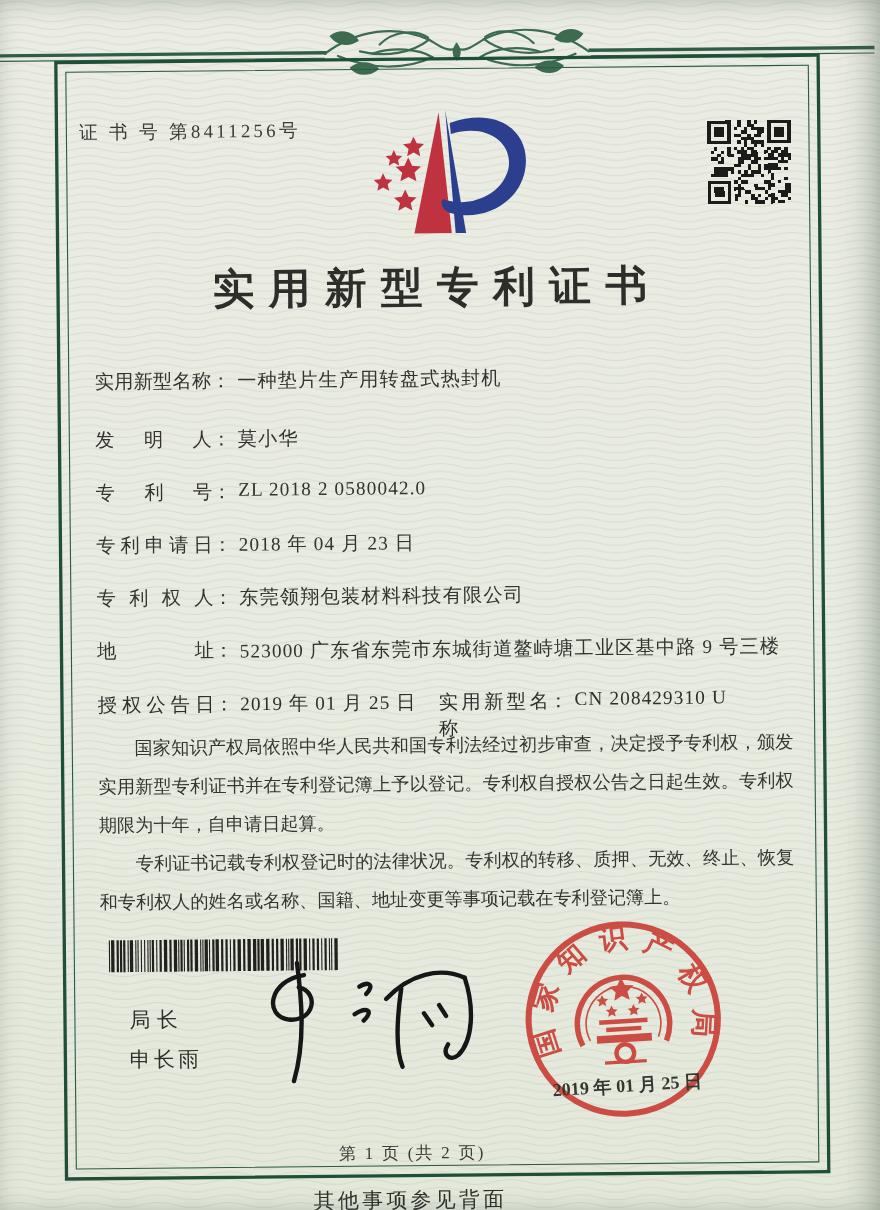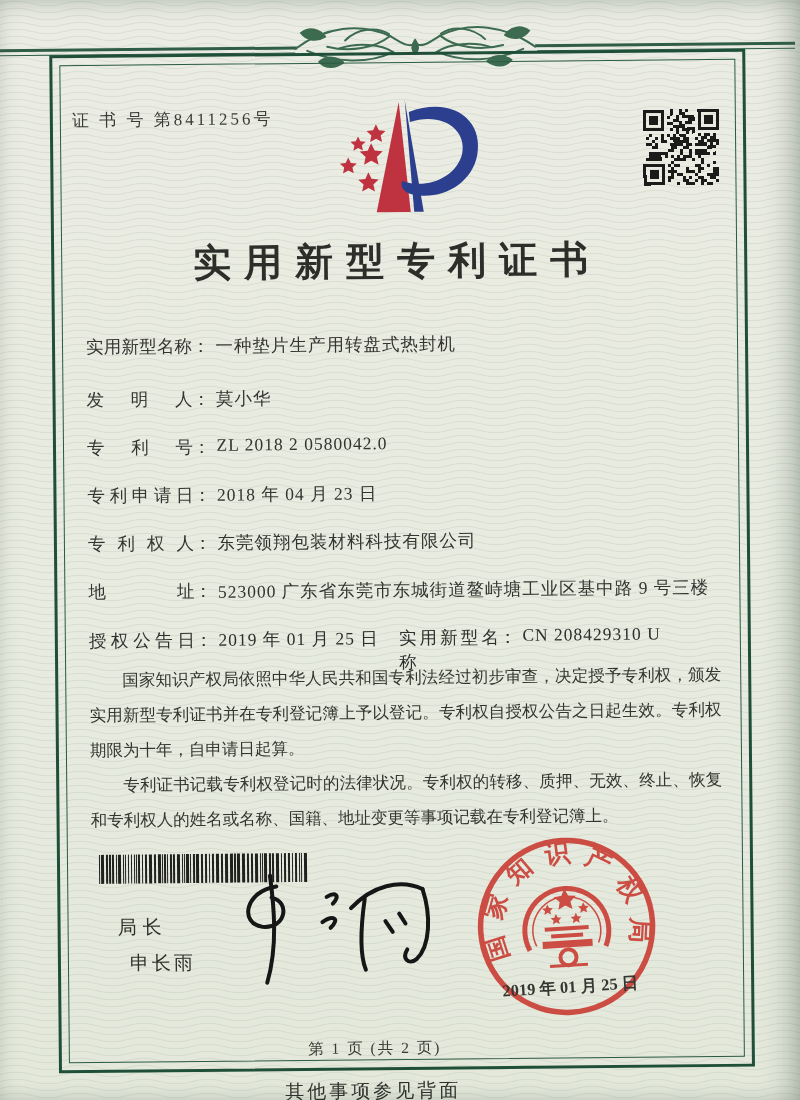--- a/index.html
+++ b/index.html
@@ -39,21 +39,21 @@
   .grant-right{position:absolute;left:398px;display:flex;font-size:17.5px;}
   .grant-right .field-label{width:100px;}
   
   .paras{position:absolute;left:88px;top:660px;width:632px;font-size:16.5px;
     line-height:35px;text-align:justify;color:#34352f;}
   .paras p{margin:0;text-indent:2em;}
   
   .barcode{position:absolute;left:96px;top:852px;width:218px;height:29px;display:flex;align-items:stretch;}
   .barcode span{background:#20201e;display:block;height:100%;}
   .director-title{position:absolute;left:114px;top:912px;font-size:19px;letter-spacing:6px;color:#2f302b;}
-  .director-name{position:absolute;left:114px;top:948px;font-size:19px;letter-spacing:3px;color:#2f302b;margin-left:12px;}
+  .director-name{position:absolute;left:114px;top:948px;font-size:19px;letter-spacing:3px;color:#2f302b;}
   .signature{position:absolute;left:212px;top:868px;width:240px;height:120px;transform:rotate(-1.2deg);}
   .seal{position:absolute;left:462px;top:828px;width:202px;height:202px;
     transform:rotate(-3deg);mix-blend-mode:multiply;}
   .page-footer{position:absolute;left:0;top:1038px;width:740px;text-align:center;
     font-size:15.5px;letter-spacing:2px;color:#3a3b36;}
   .back-note{position:absolute;left:0;top:1078px;width:736px;text-align:center;
     font-size:19px;letter-spacing:3px;color:#2f302b;}
 </style>
 </head>
 <body>

